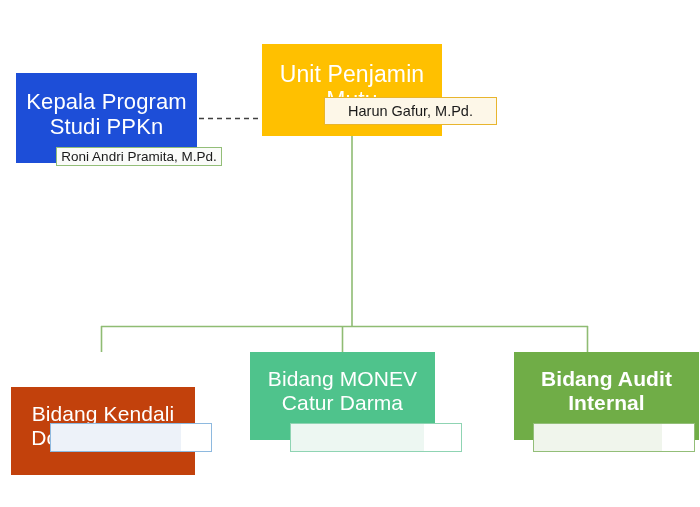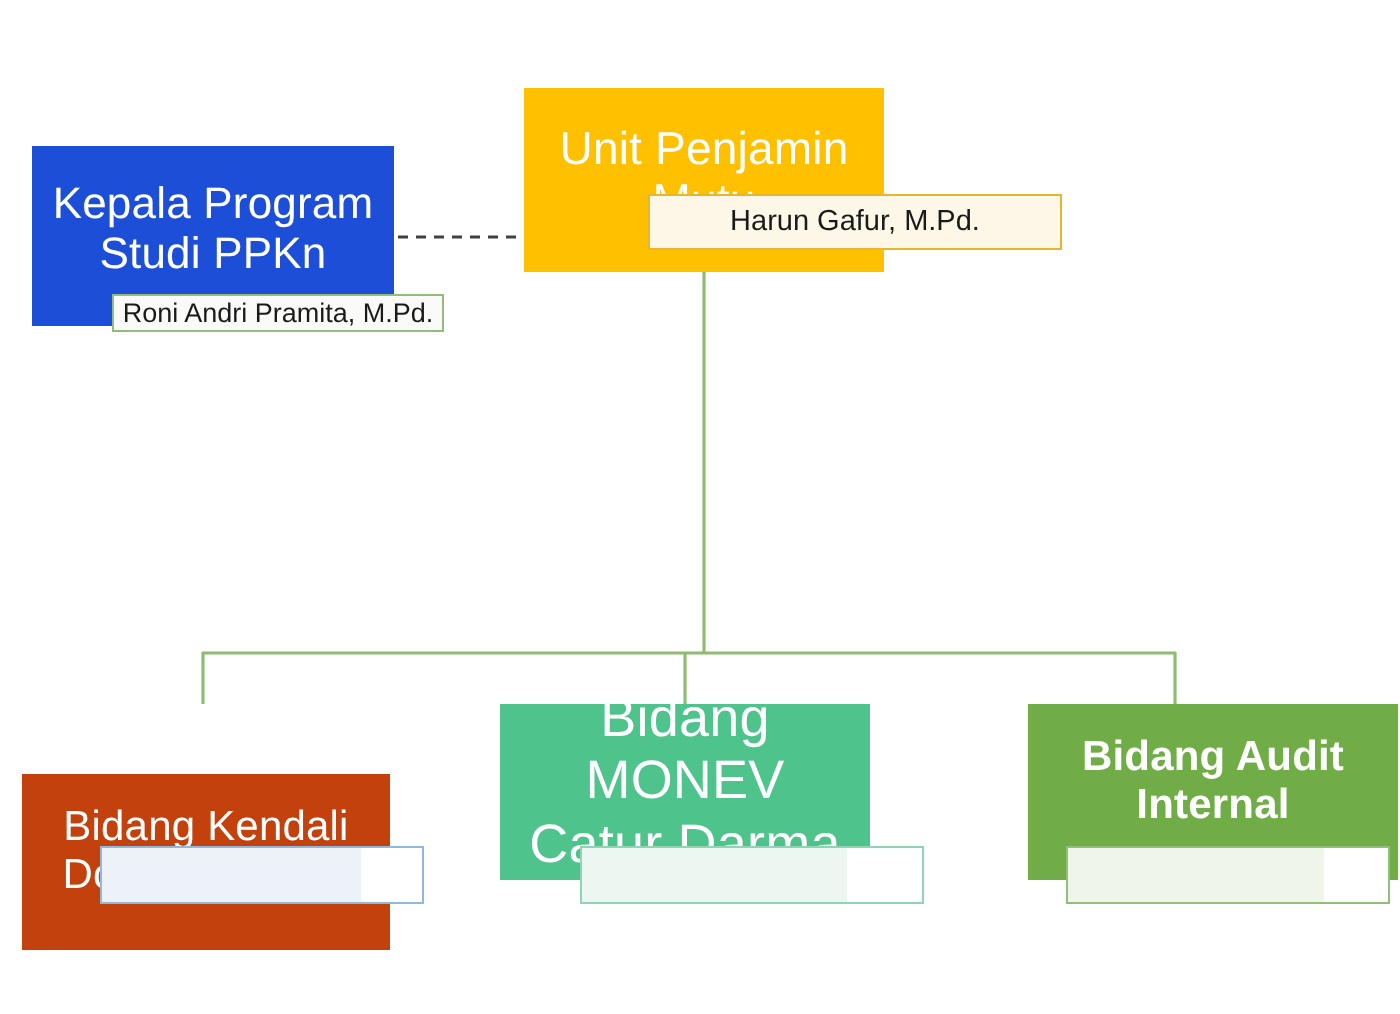--- a/index.html
+++ b/index.html
@@ -65,21 +65,21 @@
     font-size: 21px;
     padding-bottom: 10px;
     margin-top: 35px;
   }
   .node-monev {
     left: 250px;
     top: 352px;
     width: 185px;
     height: 88px;
     background: #4FC38C;
-    font-size: 27px;
+    font-size: 21px;
     padding-bottom: 10px;
   }
   .node-audit {
     left: 514px;
     top: 352px;
     width: 185px;
     height: 88px;
     background: #70AD47;
     font-size: 21px;
     padding-bottom: 10px;
@@ -94,21 +94,21 @@
     align-items: center;
     justify-content: center;
     text-align: center;
     font-size: 13.5px;
     color: #1a1a1a;
     z-index: 6;
   }
   .label-harun {
     left: 324px;
     top: 97px;
-    width: 207px;
+    width: 173px;
     height: 28px;
     background: #FDF7E8;
     border: 1px solid #E8B52E;
     font-size: 14.5px;
   }
   .label-roni {
     left: 56px;
     top: 147px;
     width: 166px;
     height: 19px;

